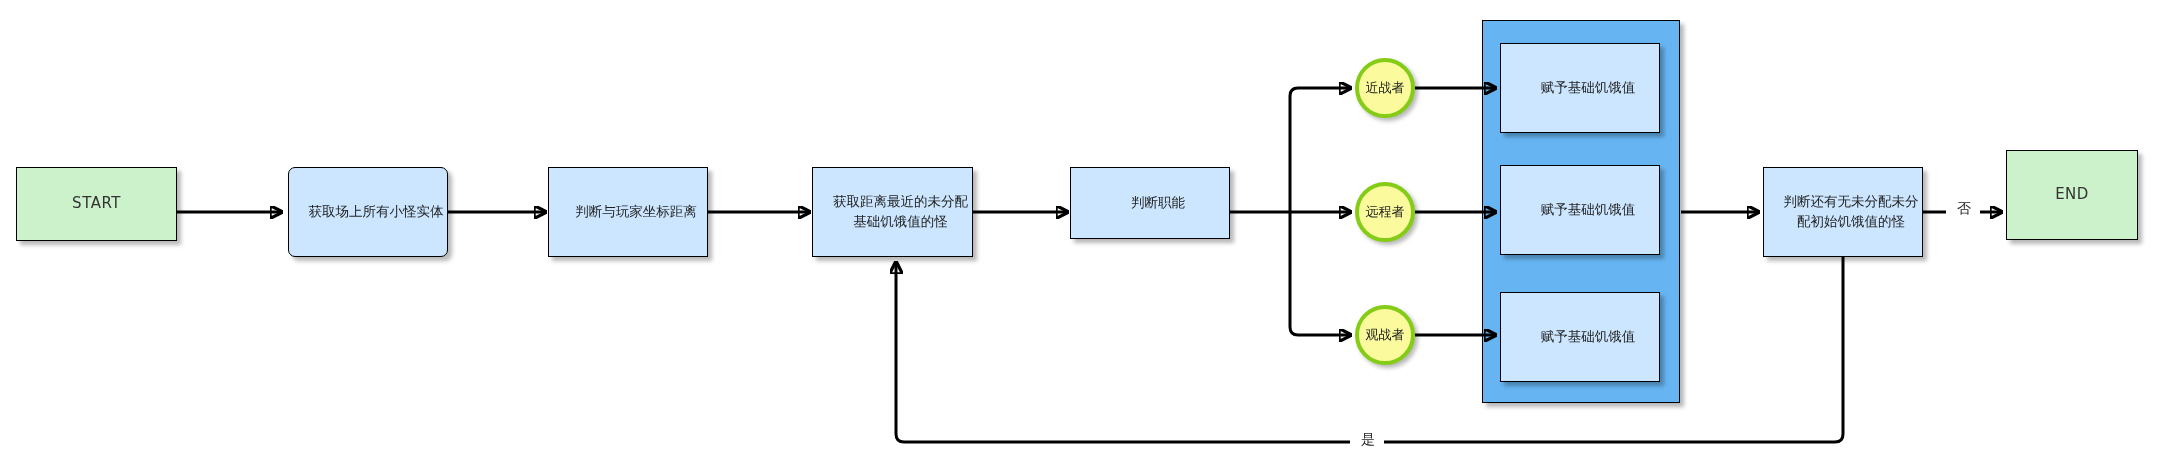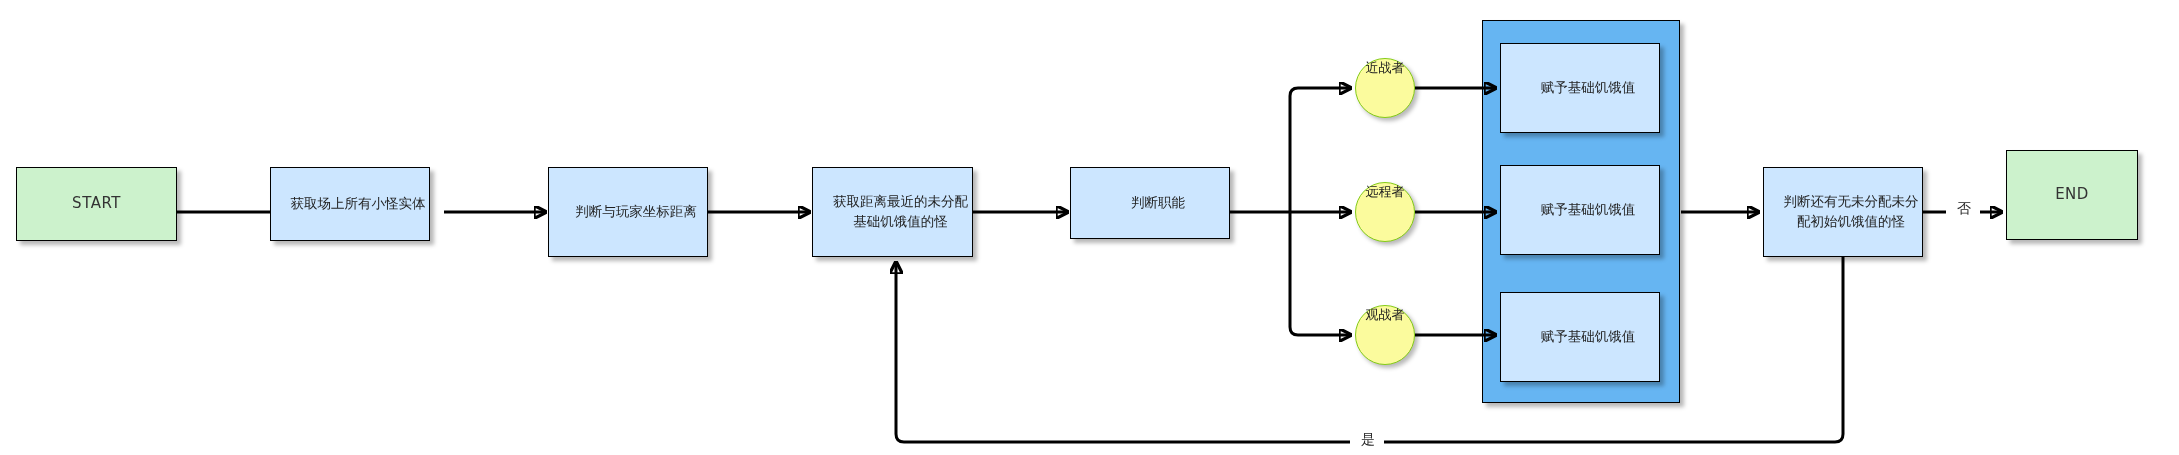--- a/index.html
+++ b/index.html
@@ -38,42 +38,42 @@
     box-sizing:border-box;
     border:1.5px solid #000000;
     background:var(--group-blue,#66b5f2);
     box-shadow:4px 4px 4px rgba(0,0,0,0.28);
   }
   .circle{
     position:absolute;
     width:60px;height:60px;
     border-radius:50%;
     box-sizing:border-box;
-    border:1px solid #84cc16;
+    border:4px solid #84cc16;
     background:var(--circle-yellow,#fbfb9d);
-    display:flex;justify-content:center;
+    display:flex;align-items:center;justify-content:center;
     font-size:13px;color:#1f1f1f;
     box-shadow:3px 3px 4px rgba(0,0,0,0.28);
   }
   .edge-label{
     position:absolute;
     background:#ffffff;
     color:#1f1f1f;
     font-size:14px;
     text-align:center;
     padding:0 2px;
   }
   #edges{
     position:absolute;left:0;top:0;
     pointer-events:none;
   }
   #edges path{fill:none;stroke:#000000;stroke-width:3px;}
   
   #n-start{left:16px;top:167px;width:161px;height:74px;}
-  #n-get-monsters{left:270px;top:167px;width:160px;height:74px;}
+  #n-get-monsters{left:288px;top:167px;width:160px;height:90px;border-radius:7px;}
   #n-judge-distance{left:548px;top:167px;width:160px;height:90px;}
   #n-get-nearest{left:812px;top:167px;width:161px;height:90px;justify-content:center;}
   #n-judge-role{left:1070px;top:167px;width:160px;height:72px;}
   #n-group{left:1482px;top:20px;width:198px;height:383px;}
   #n-assign-melee{left:1500px;top:43px;width:160px;height:90px;}
   #n-assign-ranged{left:1500px;top:165px;width:160px;height:90px;}
   #n-assign-spectator{left:1500px;top:292px;width:160px;height:90px;}
   #n-check{left:1763px;top:167px;width:160px;height:90px;}
   #n-end{left:2006px;top:150px;width:132px;height:90px;}
   #c-melee{left:1355px;top:58px;}

